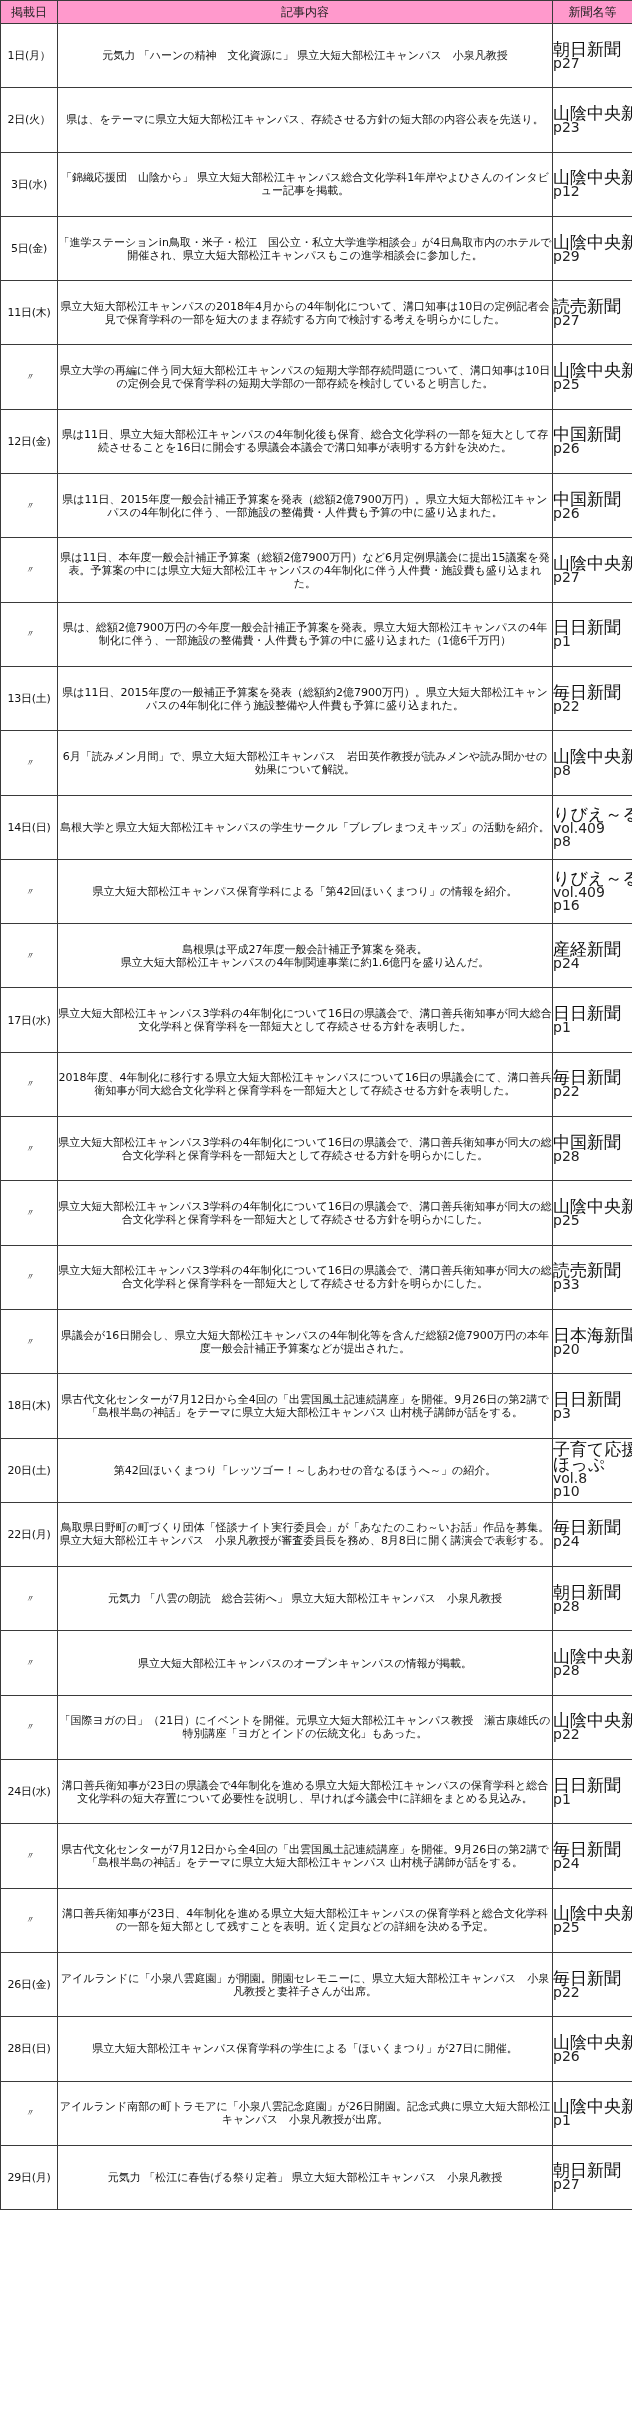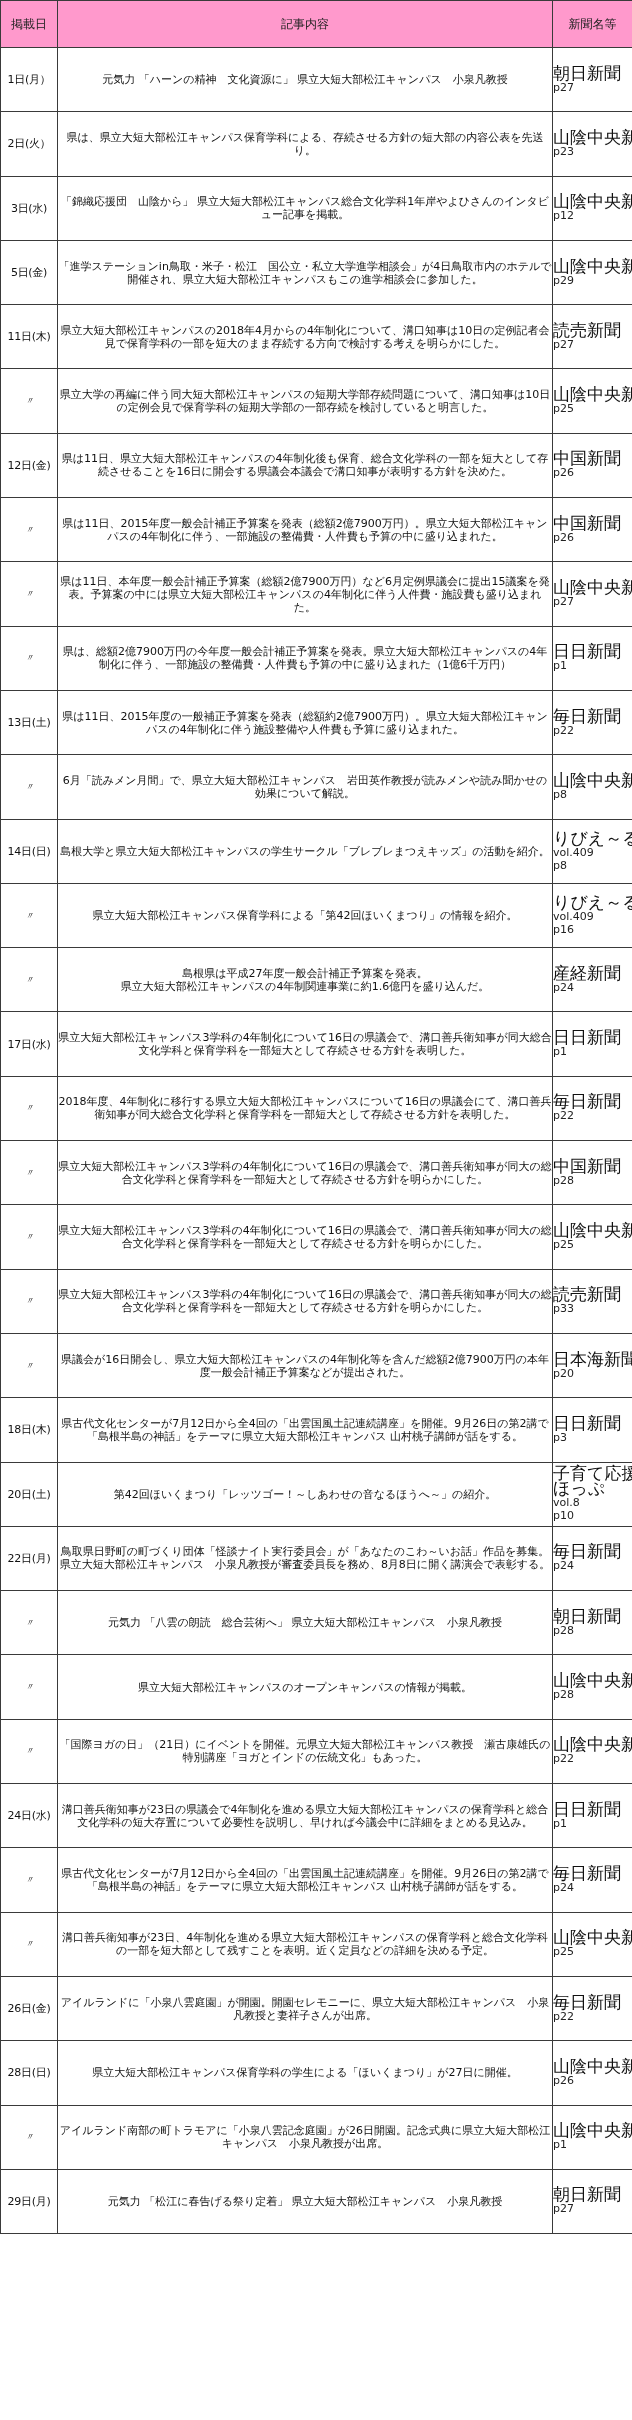--- a/index.html
+++ b/index.html
@@ -12,21 +12,21 @@
       color: #111;
     }
     table.articles col.c1 { width: 57px; }
     table.articles col.c2 { width: 495px; }
     table.articles col.c3 { width: 80px; }
     table.articles th, table.articles td {
       border: 1px solid #3a3a3a;
       padding: 0;
       overflow: hidden;
     }
-    thead tr { height: 47px; }
+    thead tr { height: 23px; }
     thead th {
       background: #ff99cc;
       font-weight: normal;
       font-size: 12px;
       text-align: center;
       vertical-align: middle;
       color: #222;
     }
     tbody tr { height: 64.3px; }
     td.c-date {
@@ -46,21 +46,21 @@
       padding: 0 3px 0 3px;
       white-space: pre-line;
       word-break: break-all;
     }
     td.c-paper {
       text-align: left;
       vertical-align: middle;
       padding: 0 0 0 2px;
     }
     .paper-name { display: block; font-size: 17px; line-height: 15px; white-space: nowrap; }
-    .paper-detail { display: block; font-size: 11px; line-height: 13px; color: #222; white-space: nowrap; }
+    .paper-detail { display: block; font-size: 14px; line-height: 13px; color: #222; white-space: nowrap; }
   </style>
 </head>
 <body>
 
 <table class="articles">
   <colgroup>
     <col class="c1">
       <col class="c2">
       <col class="c3">
   </colgroup>
@@ -75,21 +75,21 @@
       <tr>
         <td class="c-date">1日(月）</td>
         <td class="c-article">元気力 「ハーンの精神　文化資源に」 県立大短大部松江キャンパス　小泉凡教授</td>
         <td class="c-paper">
           <span class="paper-name">朝日新聞</span>
           <span class="paper-detail">p27</span>
         </td>
       </tr>
       <tr>
         <td class="c-date">2日(火）</td>
-        <td class="c-article">県は、県立大短大部松江キャンパス保育学科による、存続させる方針の短大部の内容公表を先送り。</td>
+        <td class="c-article">県は、をテーマに県立大短大部松江キャンパス、存続させる方針の短大部の内容公表を先送り。</td>
         <td class="c-paper">
           <span class="paper-name">山陰中央新報</span>
           <span class="paper-detail">p23</span>
         </td>
       </tr>
       <tr>
         <td class="c-date">3日(水)</td>
         <td class="c-article">「錦織応援団　山陰から」 県立大短大部松江キャンパス総合文化学科1年岸やよひさんのインタビュー記事を掲載。</td>
         <td class="c-paper">
           <span class="paper-name">山陰中央新報</span>

